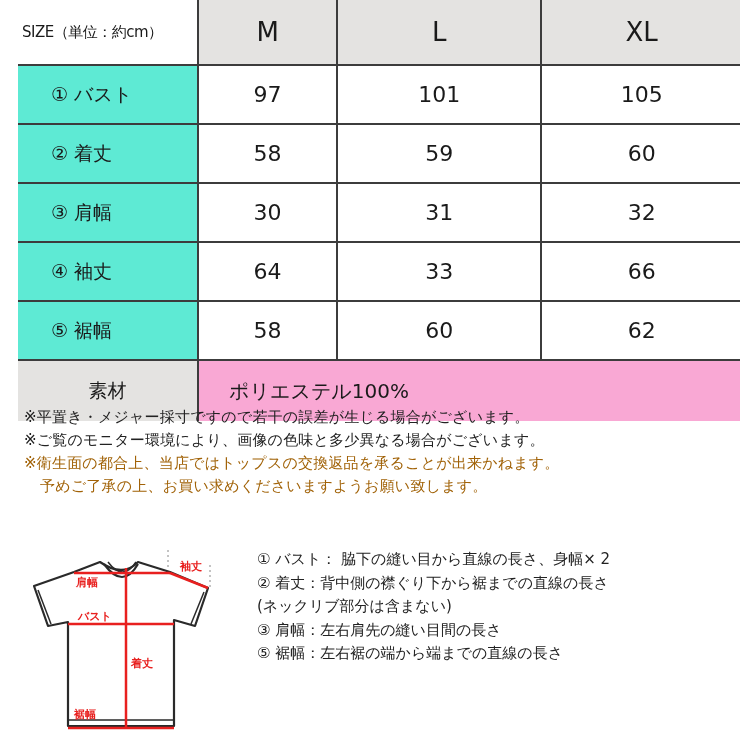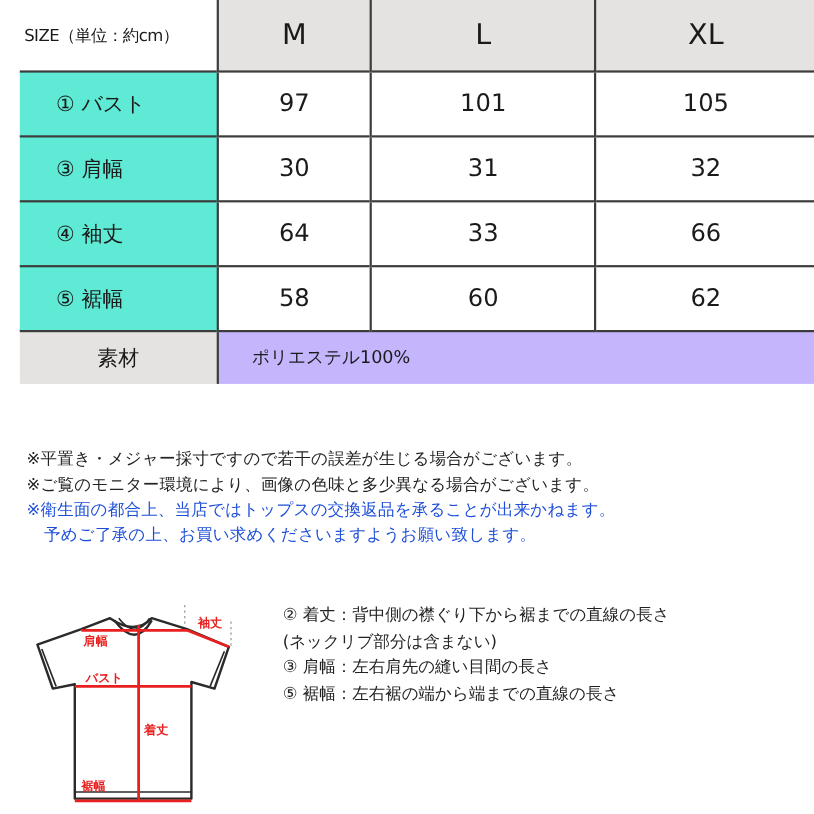--- a/index.html
+++ b/index.html
@@ -8,27 +8,27 @@
 
   .size-table { position: absolute; left: 18px; top: 0; width: 723px; border-collapse: collapse; }
   .size-table td, .size-table th { font-weight: normal; text-align: center; vertical-align: middle; }
   .size-table .hdr-label { background: #ffffff; width: 180px; height: 65px; font-size: 15px; text-align: left; padding-left: 4px; letter-spacing: -0.5px; }
   .size-table .hdr-size { background: #e4e3e1; height: 65px; font-size: 26px; }
   .size-table .row-label { background: #5eead4; width: 180px; font-size: 19px; text-align: left; padding-left: 33px; }
   .size-table .cell { background: #ffffff; font-size: 22px; }
   .size-table tr.data-row td { height: 59px; border-top: 2px solid #3c3c3c; }
   .size-table tr.data-row td:first-child { height: 59px; }
   .size-table .vline { border-left: 2px solid #3c3c3c; }
-  .size-table tr.material-row td { height: 48px; border-top: 2px solid #3c3c3c; }
+  .size-table tr.material-row td { height: 61px; border-top: 2px solid #3c3c3c; }
   .size-table .mat-label { background: #e4e3e1; text-align: center; font-size: 19px; padding-left: 0; }
-  .size-table .mat-value { background: #c4b5fd; text-align: left; padding-left: 30px; font-size: 16px; border-left: 2px solid #3c3c3c; }
+  .size-table .mat-value { background: #f9a8d4; text-align: left; padding-left: 30px; font-size: 20px; border-left: 2px solid #3c3c3c; }
 
   .notes { position: absolute; left: 24px; top: 406px; font-size: 15px; line-height: 23px; letter-spacing: 0.2px; }
   .notes .black { color: #222222; }
-  .notes .red { color: #1d4ed8; }
+  .notes .red { color: #a16207; }
   .notes .indent { padding-left: 16px; }
 
   .diagram { position: absolute; left: 20px; top: 540px; width: 210px; height: 200px; }
 
   .legend { position: absolute; left: 257px; top: 548px; font-size: 15px; line-height: 23.5px; color: #222222; }
 </style>
 </head>
 <body>
 
 <table class="size-table">
@@ -37,20 +37,26 @@
     <th class="hdr-label">SIZE（単位：約cm）</th>
     <th class="hdr-size vline">M</th>
     <th class="hdr-size vline">L</th>
     <th class="hdr-size vline">XL</th>
   </tr>
   <tr class="data-row">
     <td class="row-label">① バスト</td>
     <td class="cell vline">97</td>
     <td class="cell vline">101</td>
     <td class="cell vline">105</td>
+  </tr>
+  <tr class="data-row">
+    <td class="row-label">② 着丈</td>
+    <td class="cell vline">58</td>
+    <td class="cell vline">59</td>
+    <td class="cell vline">60</td>
   </tr>
   <tr class="data-row">
     <td class="row-label">③ 肩幅</td>
     <td class="cell vline">30</td>
     <td class="cell vline">31</td>
     <td class="cell vline">32</td>
   </tr>
   <tr class="data-row">
     <td class="row-label">④ 袖丈</td>
     <td class="cell vline">64</td>
@@ -105,17 +111,18 @@
       <text x="56" y="46">肩幅</text>
       <text x="160" y="30">袖丈</text>
       <text x="58" y="80">バスト</text>
       <text x="111" y="127">着丈</text>
       <text x="54" y="178">裾幅</text>
     </g>
   </svg>
 </div>
 
 <div class="legend">
+  <div>① バスト：  脇下の縫い目から直線の長さ、身幅× 2</div>
   <div>② 着丈：背中側の襟ぐり下から裾までの直線の長さ</div>
   <div>(ネックリブ部分は含まない)</div>
   <div>③ 肩幅：左右肩先の縫い目間の長さ</div>
   <div>⑤ 裾幅：左右裾の端から端までの直線の長さ</div>
 </div>
 
 </body></html>

